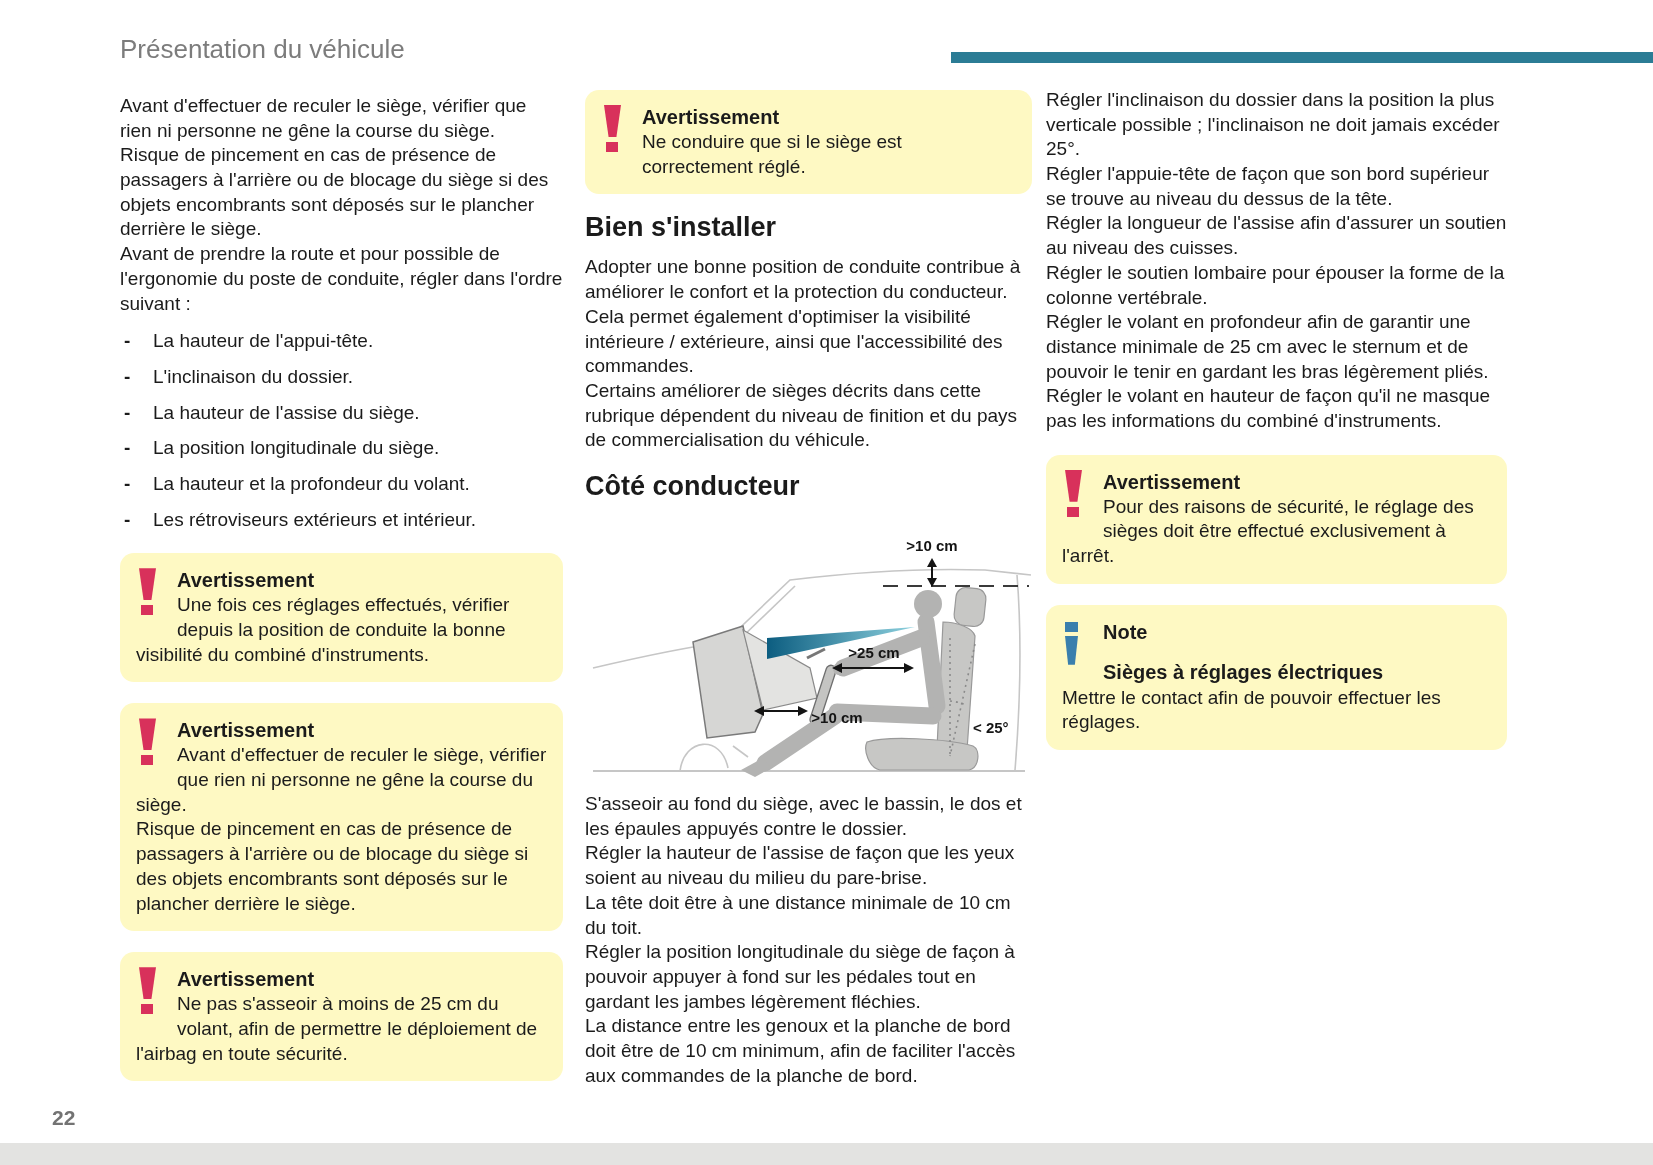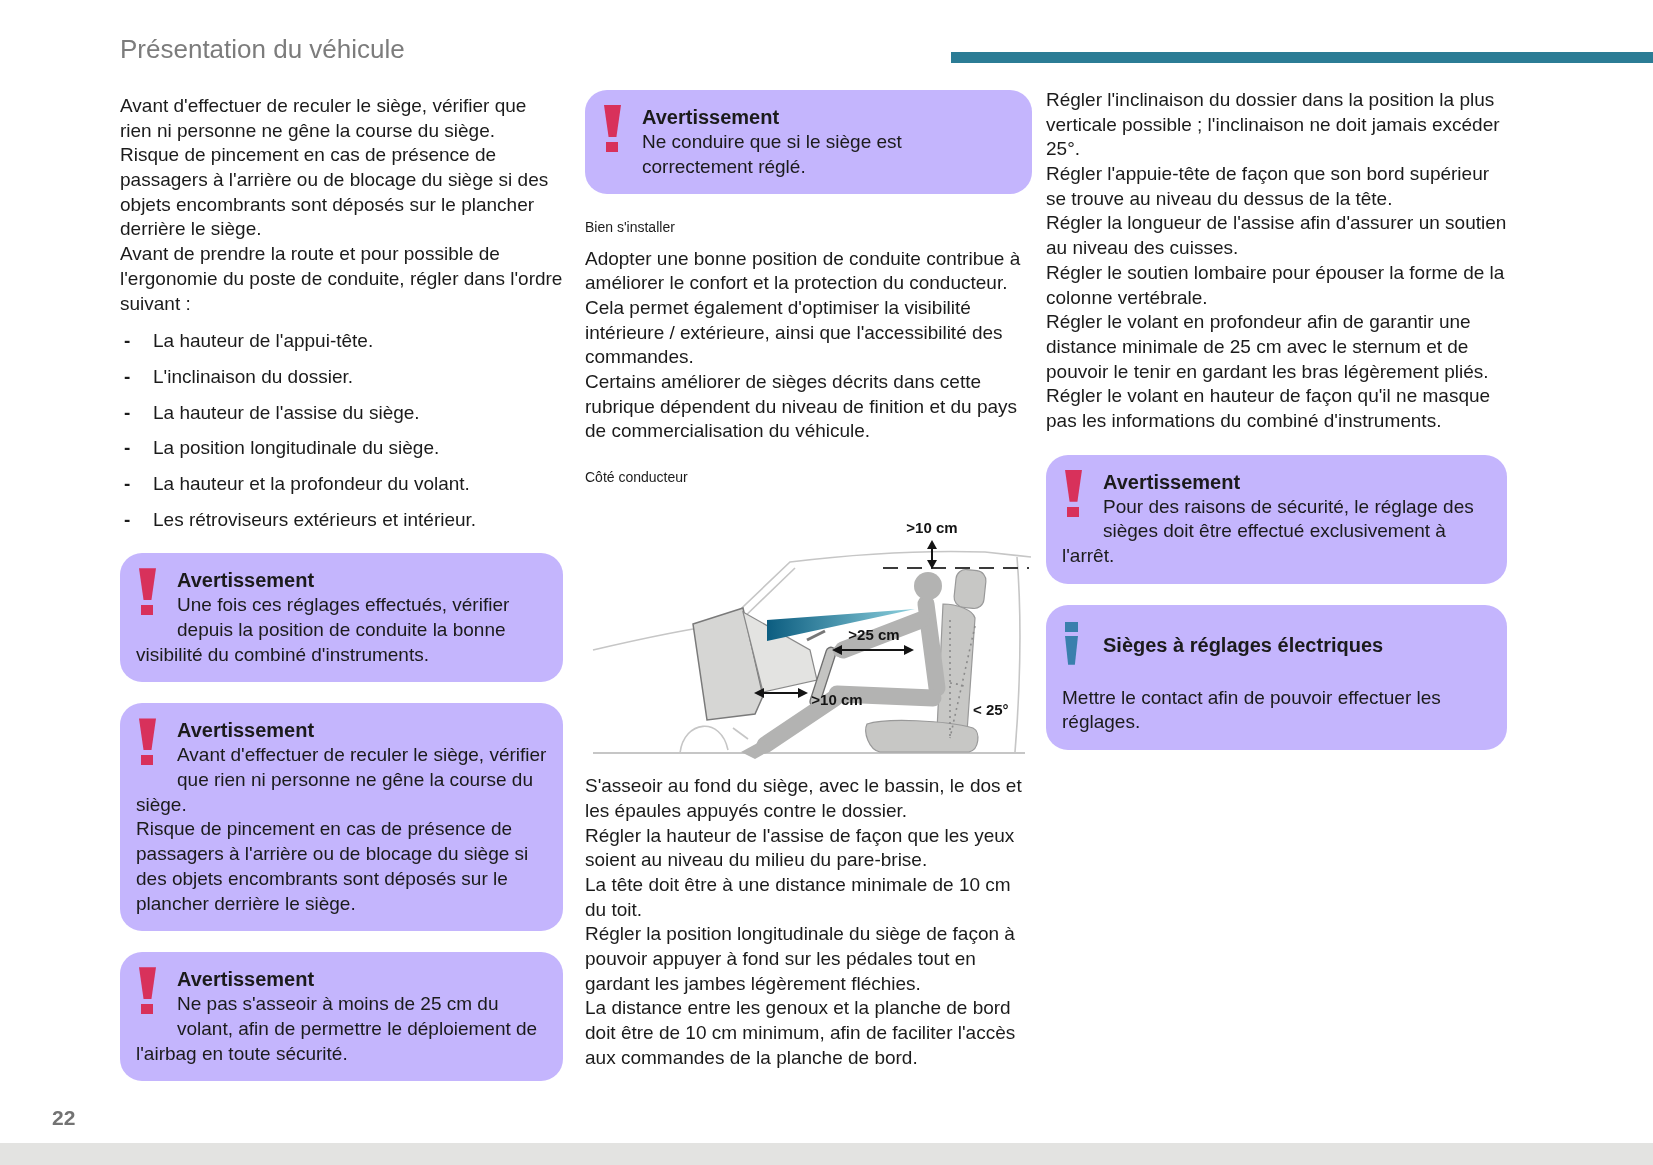--- a/index.html
+++ b/index.html
@@ -9,27 +9,27 @@
 
   .header-title{position:absolute;left:120px;top:34px;font-size:26px;color:#7c7c7c}
   .accent-bar{position:absolute;left:951px;top:52px;width:702px;height:11px;background:#2b7c95}
 
   .col{position:absolute;font-size:19px;line-height:1.3}
   #col1{left:120px;top:94px;width:443px}
   #col2{left:585px;top:90px;width:447px}
   #col3{left:1046px;top:88px;width:461px}
   .col p{margin:0}
 
-  .section-heading{font-size:14px;font-weight:normal;margin:24px 0 10px}
+  .section-heading{font-size:27px;font-weight:bold;margin:16px 0 10px}
 
   .dashlist{list-style:none;margin:13px 0 0;padding:0}
   .dashlist li{position:relative;padding-left:33px;margin-bottom:11px}
   .dashlist .dash{position:absolute;left:4px;top:0;font-weight:bold}
 
-  .notice{background:#c4b5fd;border-radius:22px;padding:13px 16px 15px;margin-top:21px}
+  .notice{background:#fef9c3;border-radius:14px;padding:13px 16px 15px;margin-top:21px}
   .notice.first{margin-top:0}
   .notice::after{content:"";display:block;clear:both}
   .notice-icon{float:left;width:24px;height:53px;margin:2px 14px 0 3px}
   .excl-bar{width:17px;height:32px;background:#d8315b;clip-path:polygon(0 0,100% 0,73% 100%,27% 100%)}
   .excl-dot{width:12px;height:10px;background:#d8315b;margin:5px 0 0 2px}
   .notice-title{font-weight:bold;font-size:20px;padding-top:1px}
 
   .note-icon{float:left;width:24px;height:64px;margin:4px 14px 0 3px}
   .note-dot{width:13px;height:10px;background:#3a7fad}
   .note-stem{width:13px;height:29px;background:#3a7fad;margin-top:4px;clip-path:polygon(0 0,100% 0,76% 100%,24% 100%)}
@@ -211,20 +211,21 @@
         </div>
       <div class="notice-title">Avertissement</div>
       <p>Pour des raisons de sécurité, le réglage des sièges doit être effectué exclusivement à l'arrêt.</p>
     </div>
 
     <div class="notice">
       <div class="note-icon">
           <div class="note-dot"></div>
           <div class="note-stem"></div>
         </div>
+      <div class="notice-title">Note</div>
       <div class="note-subtitle">Sièges à réglages électriques</div>
       <p class="note-body">Mettre le contact afin de pouvoir effectuer les réglages.</p>
     </div>
   </div>
 
   <div class="page-number">22</div>
   <div class="footer-strip"></div>
 </div>
 
 </body></html>

